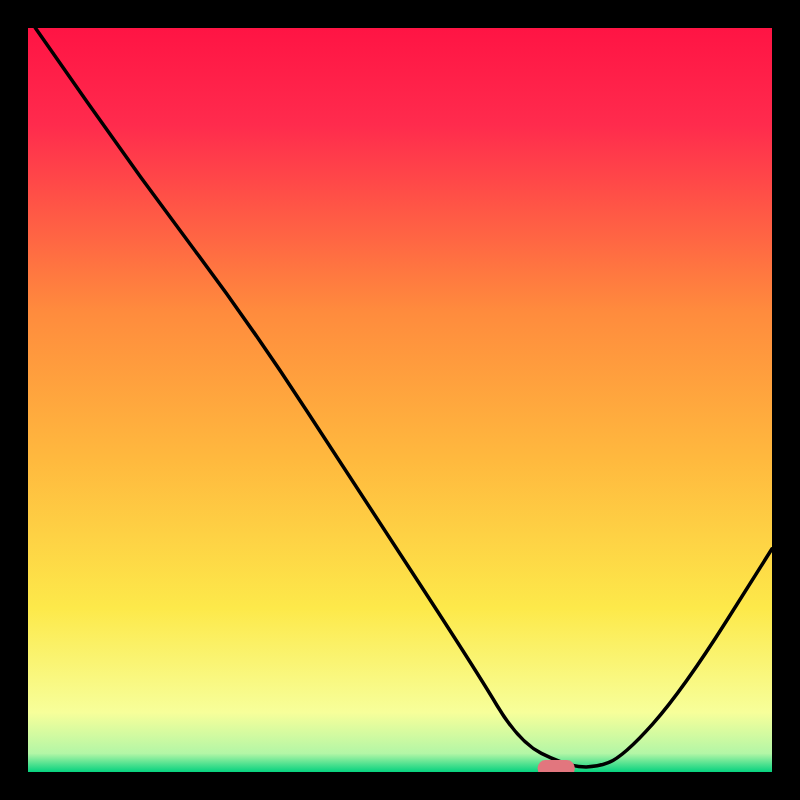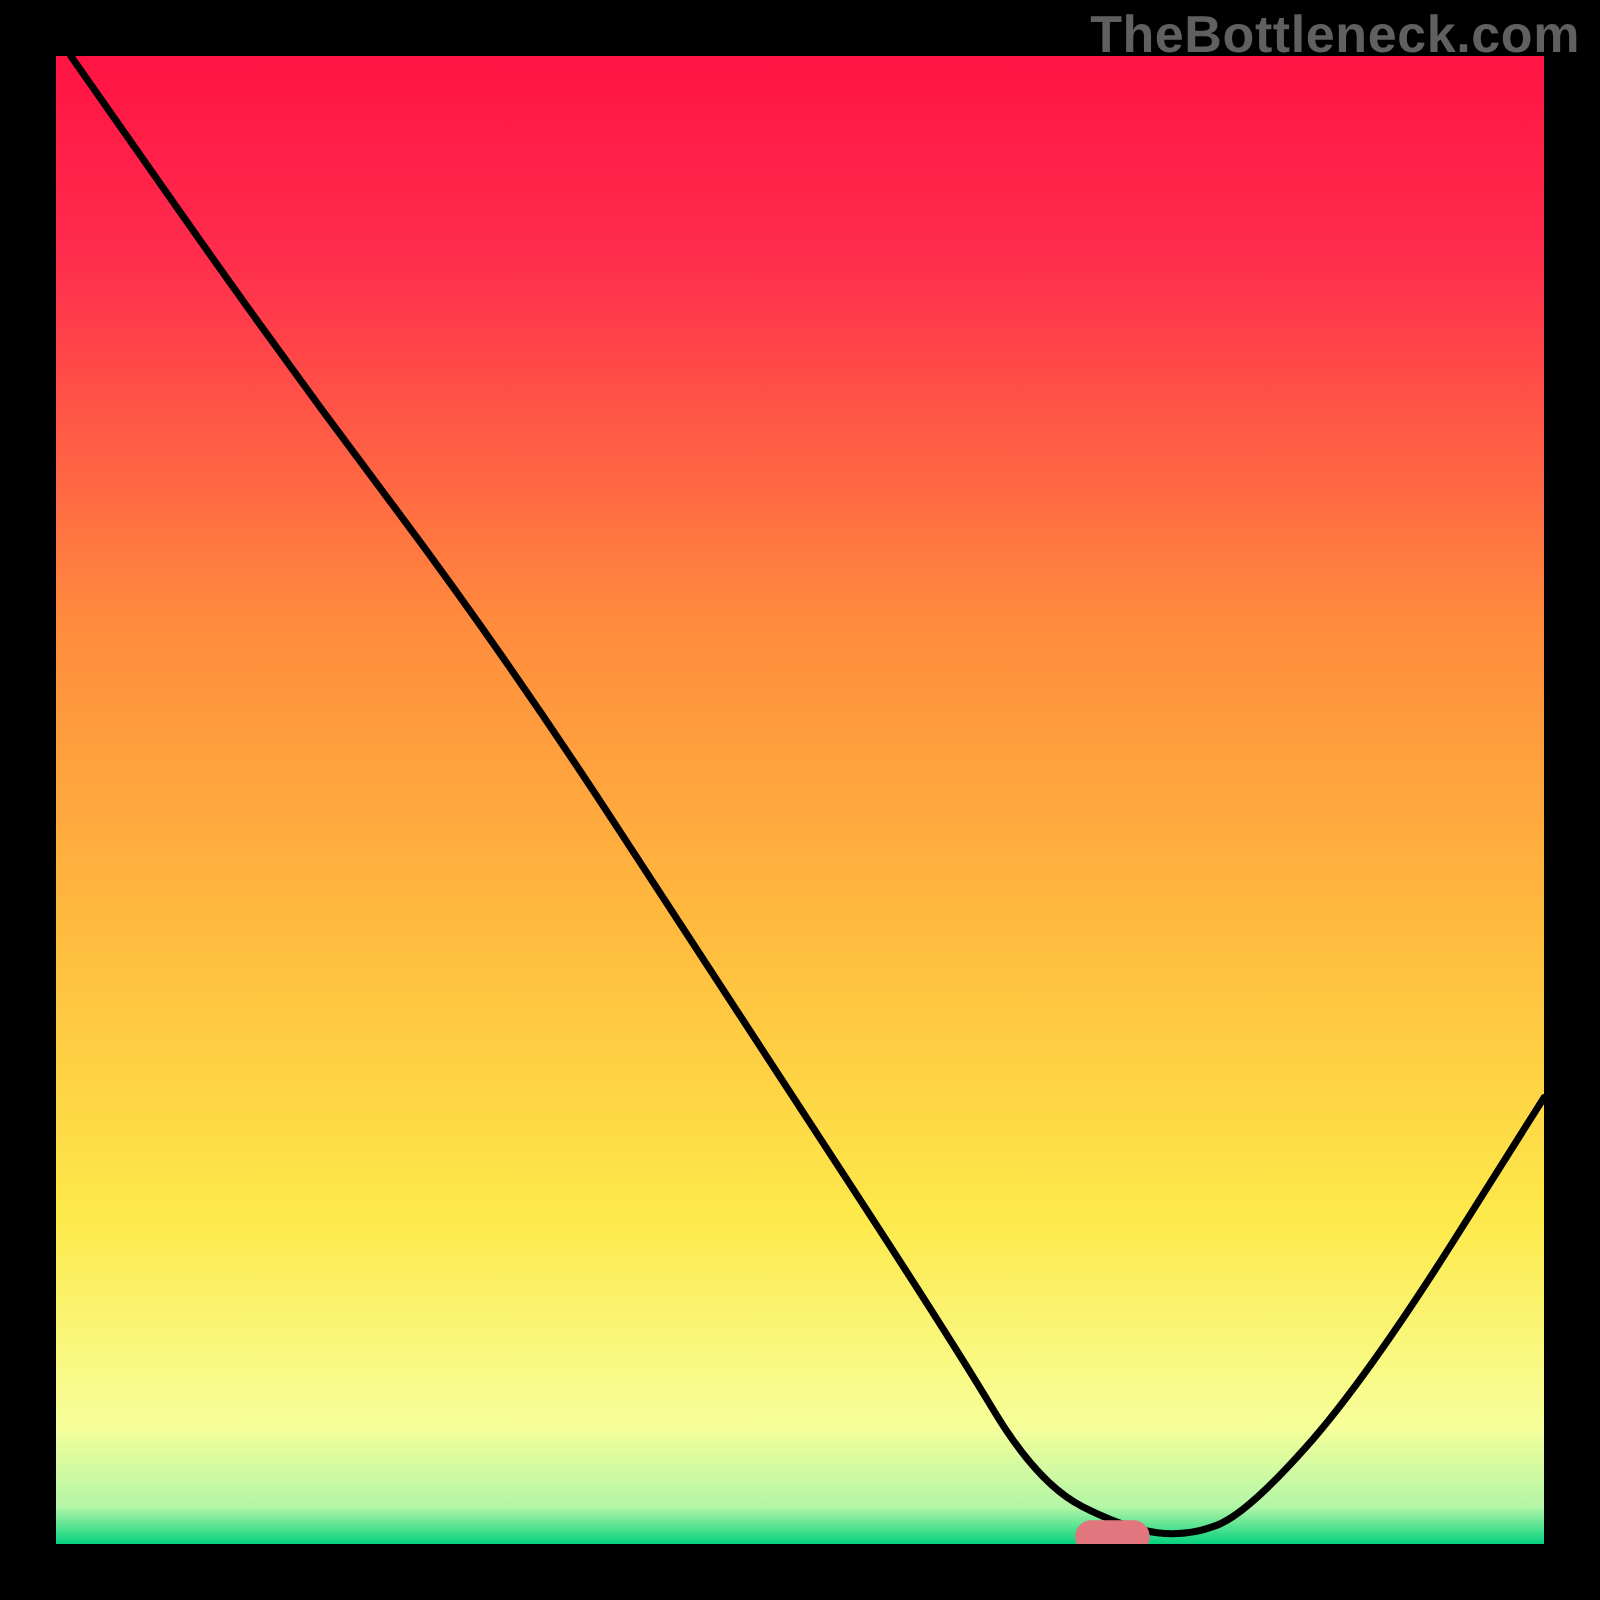--- a/index.html
+++ b/index.html
@@ -26,21 +26,20 @@
     letter-spacing: 0.3px;
   }
   svg {
     display: block;
   }
 </style>
 </head>
 <body>
 
 <div class="wrapper">
-  <div class="watermark">TheBottleneck.com</div>
 
   <svg id="chart-svg" width="800" height="800" viewBox="0 0 800 800">
     <defs>
       <linearGradient id="bg-grad" x1="0" y1="0" x2="0" y2="1">
         <stop id="g-top" offset="0%" stop-color="#ff1444"></stop>
         <stop id="g-15" offset="13%" stop-color="#ff2b4d"></stop>
         <stop id="g-35" offset="38%" stop-color="#ff8b3d"></stop>
         <stop id="g-55" offset="58%" stop-color="#ffb93e"></stop>
         <stop id="g-75" offset="78%" stop-color="#fde94a"></stop>
         <stop id="g-90" offset="92%" stop-color="#f7ff9a"></stop>

